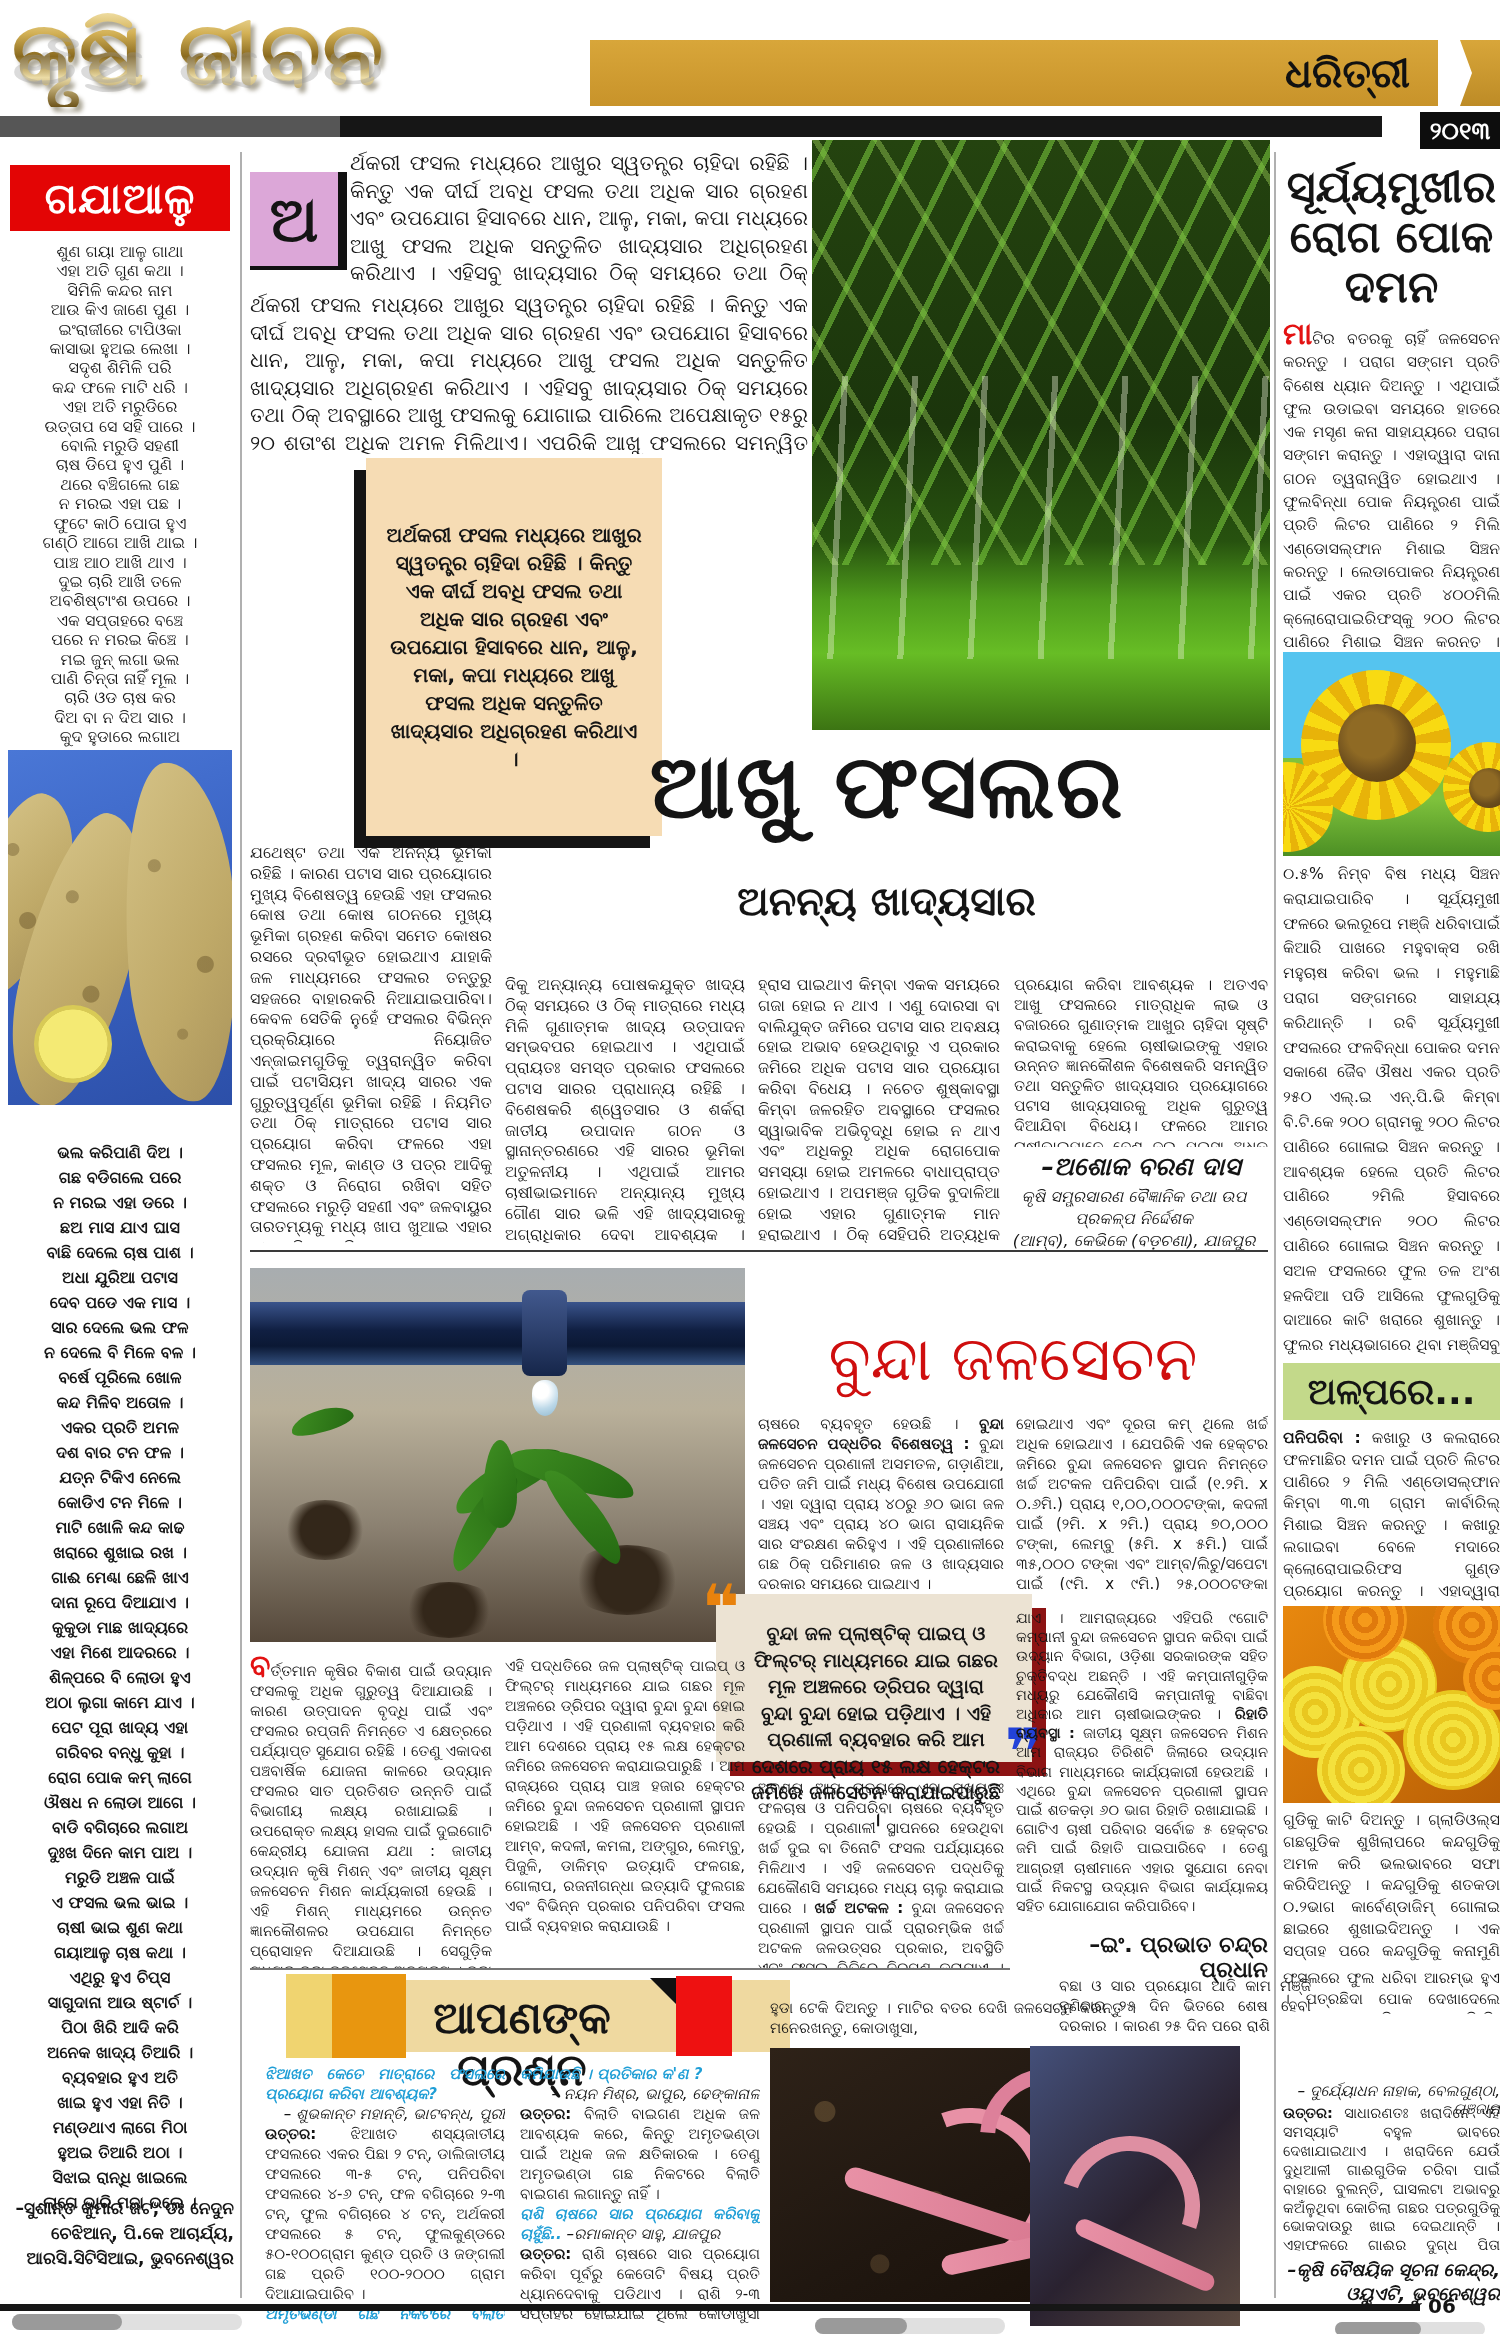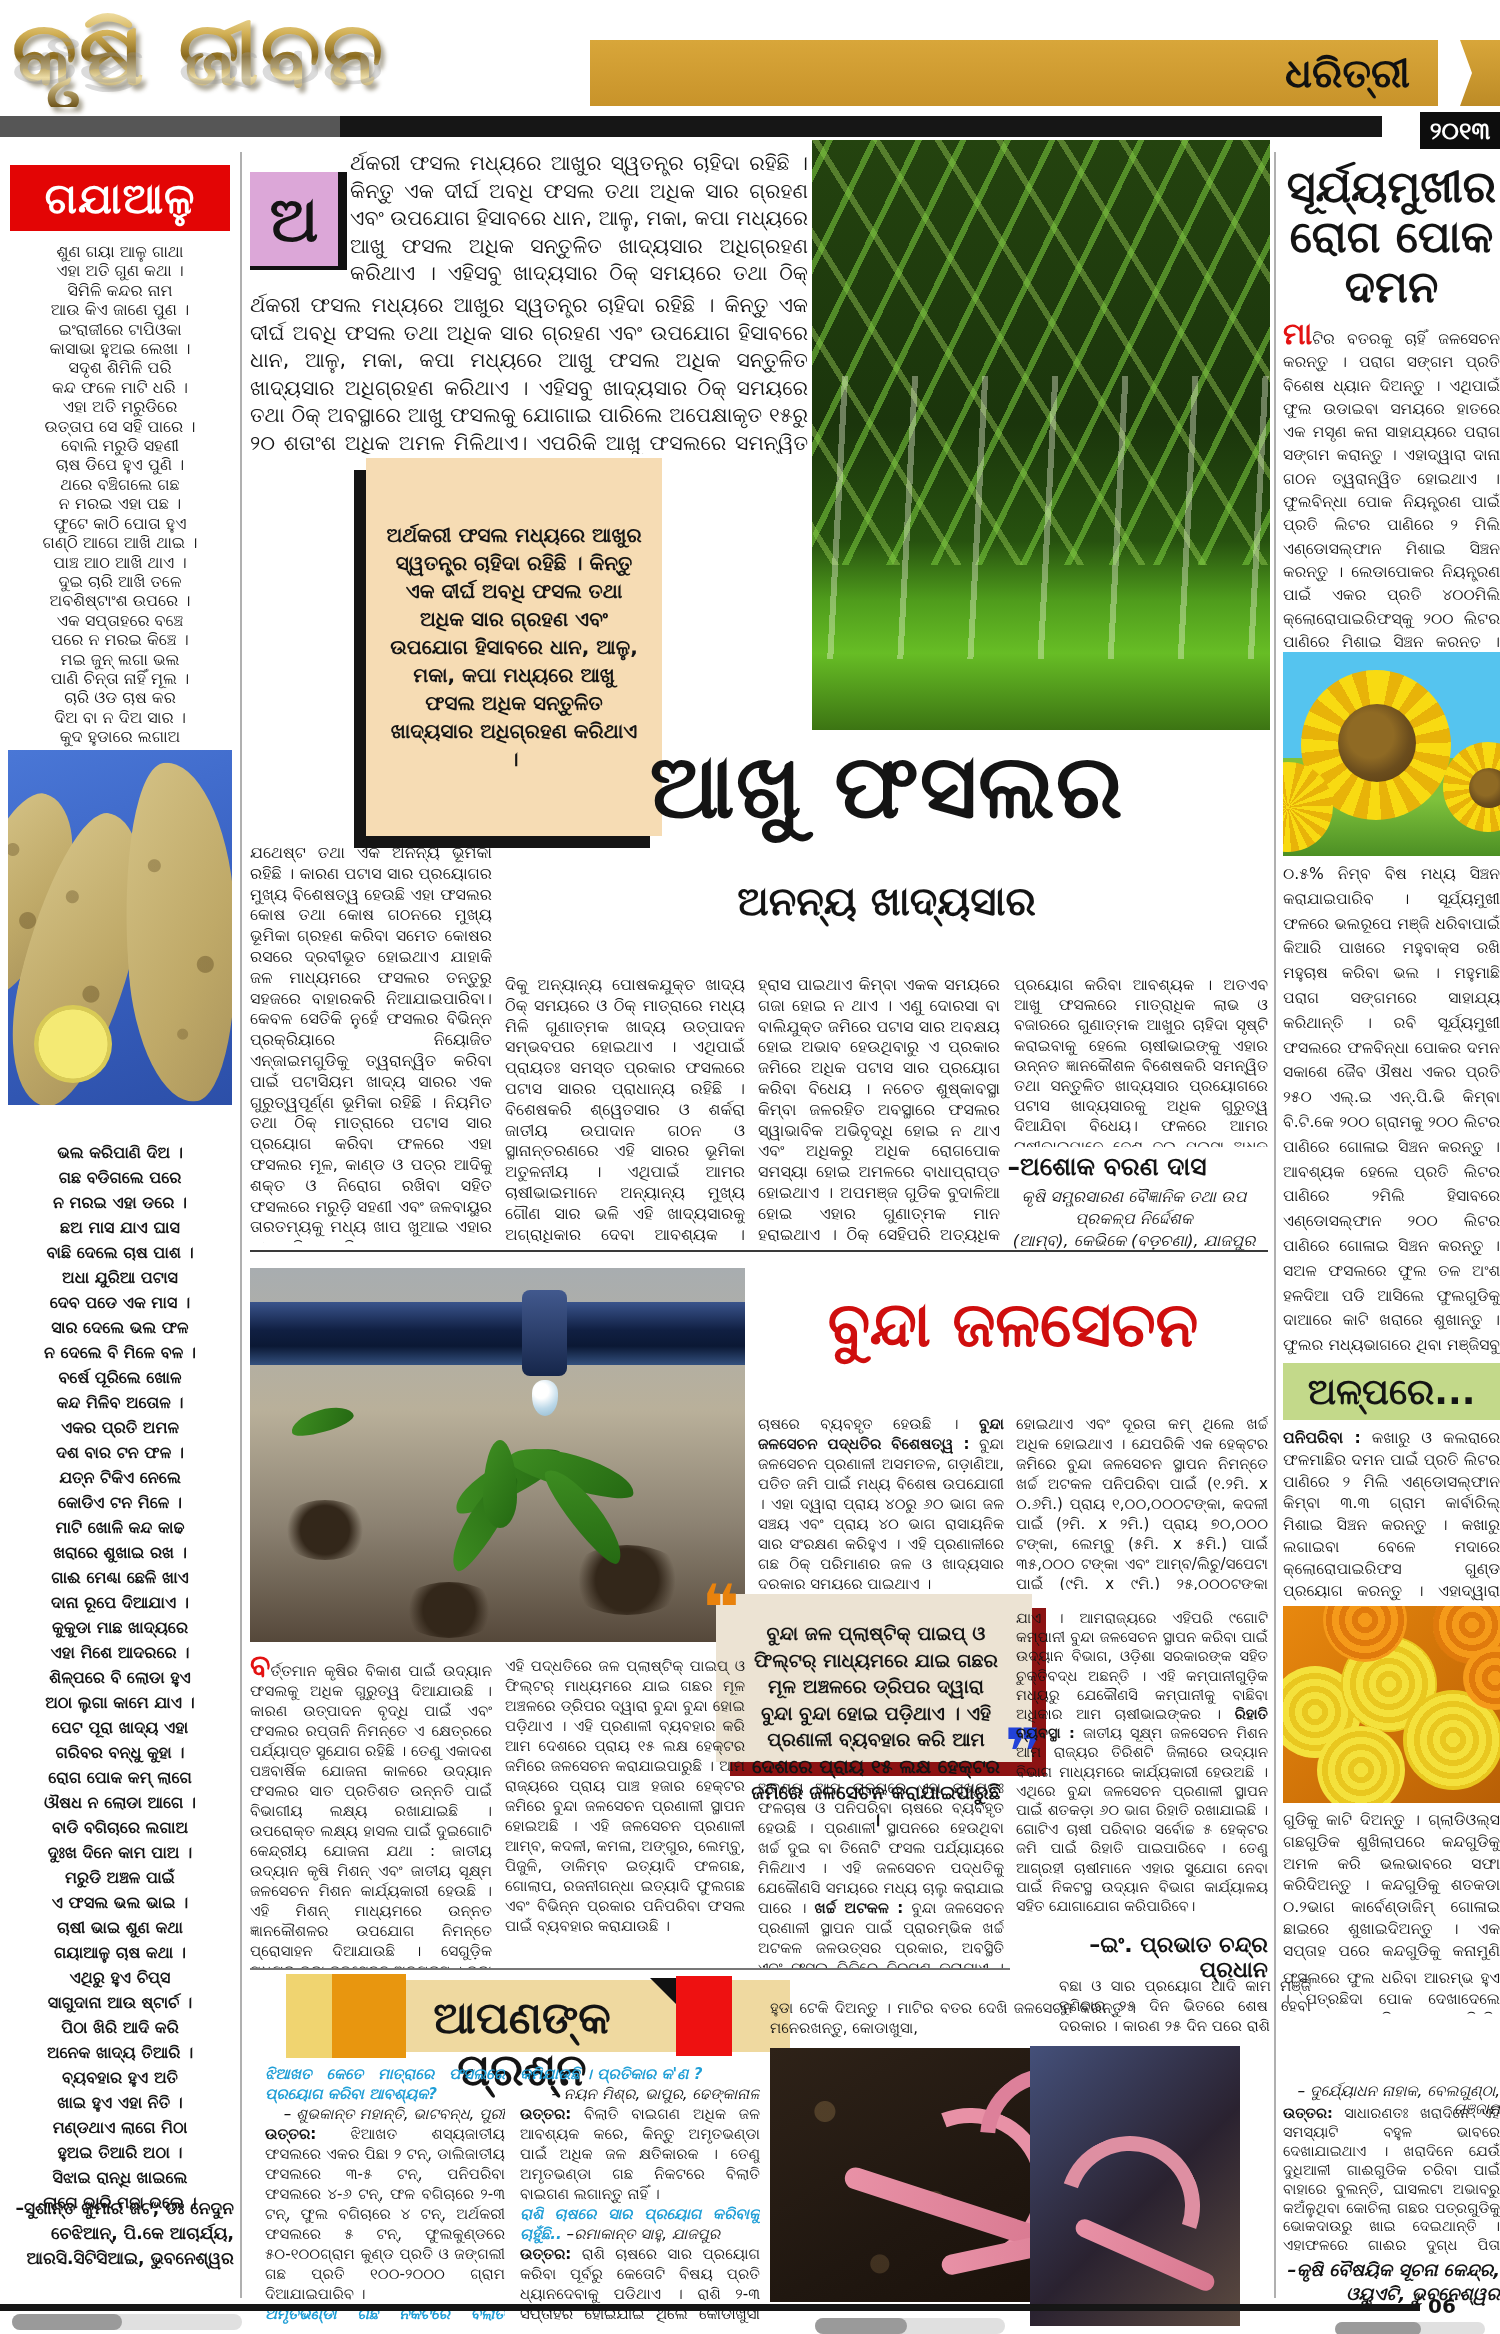--- a/index.html
+++ b/index.html
@@ -37,21 +37,21 @@
     display:flex;align-items:center;justify-content:center;font-size:62px;font-weight:800;}
   .intro{font-size:20.5px;line-height:27.5px;font-weight:500;}
   .pullbox{background:#f6dcb4;box-shadow:-12px 12px 0 #151515;
     font-size:20px;line-height:28px;font-weight:600;text-align:center;
     display:flex;align-items:center;padding:18px 20px;}
   .h1a{font-size:88px;font-weight:900;letter-spacing:1px;text-align:center;}
   .h1b{font-size:40px;font-weight:700;text-align:center;}
   .credit{font-style:italic;font-size:16px;line-height:22px;text-align:center;}
   .bylmain{font-weight:800;font-size:25px;text-align:center;}
   
-  .drip-h{color:#cf0e0e;font-size:62px;font-weight:700;text-align:center;}
+  .drip-h{color:#cf0e0e;font-size:62px;font-weight:400;text-align:center;margin-top:34px;}
   .pullbox2{background:#ece3d3;box-shadow:14px 14px 0 #8c1313;
     font-size:19px;line-height:26.5px;font-weight:600;text-align:center;padding:26px 30px 18px 34px;}
   .q-open{position:absolute;top:-6px;left:-14px;font-size:64px;font-weight:900;line-height:40px;}
   .q-close{position:absolute;bottom:-10px;right:-10px;font-size:64px;font-weight:900;line-height:40px;}
   .qc1{color:#e8820d;} .qc2{color:#2242d8;}
   .dropred{color:#e31212;font-weight:800;font-size:30px;}
   
   .sun-h{font-size:44px;line-height:50px;font-weight:800;text-align:center;}
   .green-box{background:#c3d98a;font-size:36px;font-weight:800;
     display:flex;align-items:center;justify-content:center;}
@@ -234,21 +234,21 @@
 
   <div class="abs pullbox" style="left:366px;top:458px;width:256px;height:342px;text-align:center;">ଅର୍ଥକରୀ ଫସଲ ମଧ୍ୟରେ ଆଖୁର ସ୍ୱତନ୍ତ୍ର ଚାହିଦା ରହିଛି । କିନ୍ତୁ ଏକ ଦୀର୍ଘ ଅବଧି ଫସଲ ତଥା ଅଧିକ ସାର ଗ୍ରହଣ ଏବଂ ଉପଯୋଗ ହିସାବରେ ଧାନ, ଆଳୁ, ମକା, କପା ମଧ୍ୟରେ ଆଖୁ ଫସଲ ଅଧିକ ସନ୍ତୁଳିତ ଖାଦ୍ୟସାର ଅଧିଗ୍ରହଣ କରିଥାଏ ।</div>
 
   <div class="abs h1a" style="left:505px;top:735px;width:763px;">ଆଖୁ ଫସଲର</div>
   <div class="abs h1b" style="left:505px;top:878px;width:763px;">ଅନନ୍ୟ ଖାଦ୍ୟସାର</div>
 
   <div class="abs ocol just" style="left:250px;top:843px;width:242px;height:400px;">ଯଥେଷ୍ଟ ତଥା ଏକ ଅନନ୍ୟ ଭୂମିକା ରହିଛି । କାରଣ ପଟାସ ସାର ପ୍ରୟୋଗର ମୁଖ୍ୟ ବିଶେଷତ୍ୱ ହେଉଛି ଏହା ଫସଲର କୋଷ ତଥା କୋଷ ଗଠନରେ ମୁଖ୍ୟ ଭୂମିକା ଗ୍ରହଣ କରିବା ସମେତ କୋଷର ରସରେ ଦ୍ରବୀଭୂତ ହୋଇଥାଏ ଯାହାକି ଜଳ ମାଧ୍ୟମରେ ଫସଲର ତନ୍ତୁରୁ ସହଜରେ ବାହାରକରି ନିଆଯାଇପାରିବା। କେବଳ ସେତିକି ନୁହେଁ ଫସଲର ବିଭିନ୍ନ ପ୍ରକ୍ରିୟାରେ ନିୟୋଜିତ ଏନ୍‌ଜାଇମଗୁଡିକୁ ତ୍ୱରାନ୍ୱିତ କରିବା ପାଇଁ ପଟାସିୟମ ଖାଦ୍ୟ ସାରର ଏକ ଗୁରୁତ୍ୱପୂର୍ଣ୍ଣ ଭୂମିକା ରହିଛି । ନିୟମିତ ତଥା ଠିକ୍ ମାତ୍ରାରେ ପଟାସ ସାର ପ୍ରୟୋଗ କରିବା ଫଳରେ ଏହା ଫସଲର ମୂଳ, କାଣ୍ଡ ଓ ପତ୍ର ଆଦିକୁ ଶକ୍ତ ଓ ନିରୋଗ ରଖିବା ସହିତ ଫସଲରେ ମରୁଡ଼ି ସହଣୀ ଏବଂ ଜଳବାୟୁର ତାରତମ୍ୟକୁ ମଧ୍ୟ ଖାପ ଖୁଆଇ ଏହାର ସ୍ୱାଭାବିକ ଅଭିବୃଦ୍ଧି କରାଇଥାଏ । ଏପରିକି ଯବକ୍ଷାରଜାନଯୁକ୍ତ ସାରର କ୍ଷତିକାରକ ପ୍ରଭାବକୁ ହ୍ରାସ କରିବା ଓ ସନ୍ତୁଳିତ ସାରରେ ଠିକ୍ ପଟାସ ସାର ପ୍ରୟୋଗ କରିବା ଦ୍ୱାରା ଉଭ</div>
   <div class="abs ocol just" style="left:505px;top:975px;width:240px;height:268px;">ଦିକୁ ଅନ୍ୟାନ୍ୟ ପୋଷକଯୁକ୍ତ ଖାଦ୍ୟ ଠିକ୍ ସମୟରେ ଓ ଠିକ୍ ମାତ୍ରାରେ ମଧ୍ୟ ମିଳି ଗୁଣାତ୍ମକ ଖାଦ୍ୟ ଉତ୍ପାଦନ ସମ୍ଭବପର ହୋଇଥାଏ । ଏଥିପାଇଁ ପ୍ରାୟତଃ ସମସ୍ତ ପ୍ରକାର ଫସଲରେ ପଟାସ ସାରର ପ୍ରାଧାନ୍ୟ ରହିଛି । ବିଶେଷକରି ଶ୍ୱେତସାର ଓ ଶର୍କରା ଜାତୀୟ ଉପାଦାନ ଗଠନ ଓ ସ୍ଥାନାନ୍ତରଣରେ ଏହି ସାରର ଭୂମିକା ଅତୁଳନୀୟ । ଏଥିପାଇଁ ଆମର ଚାଷୀଭାଇମାନେ ଅନ୍ୟାନ୍ୟ ମୁଖ୍ୟ ଗୌଣ ସାର ଭଳି ଏହି ଖାଦ୍ୟସାରକୁ ଅଗ୍ରାଧିକାର ଦେବା ଆବଶ୍ୟକ । ଅତଏବ ଆମ ରାଜ୍ୟରେ ମୃତ୍ତିକାରେ ଯଦିଓ ପଟାସ ସାରର ଅଭାବ ନ ଥାଏ ତଥାପି କେତେକ କ୍ଷେତ୍ରରେ ଏହାର ଅନୁଭୂତ ପରିଲକ୍ଷିତ ହେଲାଣି। ସେଥିପାଇଁ ପଟାସ ଅଭାବଜନିତ ଆଖୁ ଜମିରେ ମୃତ୍ତିକା ପରୀକ୍ଷା ନ କରି ଅନୁମୋଦିତ ପରିମାଣର ସାର ପ୍ରୟୋଗ ନ କଲେ ପ୍ରାରମ୍ଭିକ ପରିଛିତିରେ ଆଖୁର ଗଜାଶକ୍ତି</div>
   <div class="abs ocol just" style="left:758px;top:975px;width:242px;height:268px;">ହ୍ରାସ ପାଇଥାଏ କିମ୍ବା ଏକକ ସମୟରେ ଗଜା ହୋଇ ନ ଥାଏ । ଏଣୁ ଦୋରସା ବା ବାଲିଯୁକ୍ତ ଜମିରେ ପଟାସ ସାର ଅବକ୍ଷୟ ହୋଇ ଅଭାବ ହେଉଥିବାରୁ ଏ ପ୍ରକାର ଜମିରେ ଅଧିକ ପଟାସ ସାର ପ୍ରୟୋଗ କରିବା ବିଧେୟ । ନଚେତ ଶୁଷ୍କାବସ୍ଥା କିମ୍ବା ଜଳରହିତ ଅବସ୍ଥାରେ ଫସଲର ସ୍ୱାଭାବିକ ଅଭିବୃଦ୍ଧି ହୋଇ ନ ଥାଏ ଏବଂ ଅଧିକରୁ ଅଧିକ ରୋଗପୋକ ସମସ୍ୟା ହୋଇ ଅମଳରେ ବାଧାପ୍ରାପ୍ତ ହୋଇଥାଏ । ଅପମଞ୍ଜ ଗୁଡିକ ବୁଦାଳିଆ ହୋଇ ଏହାର ଗୁଣାତ୍ମକ ମାନ ହରାଇଥାଏ । ଠିକ୍ ସେହିପରି ଅତ୍ୟଧିକ ପଟାସ ପ୍ରୟୋଗ ଫଳରେ ଯବକ୍ଷାରଜାନ ସାରର ମାତ୍ରା ହ୍ରାସ ପାଇଥାଏ ଏବଂ ଫସଲ ମଧ୍ୟରେ ଶର୍କରା ଅଂଶ ସଠିକ ସମୟରେ ସରବରାହ ହୋଇ ନ ପାରି ଅନିୟମିତ ଅଭିବୃଦ୍ଧି, ଗୁଣାତ୍ମକ ମାନ ହ୍ରାସ ଓ ବିଳମ୍ବିତ ଅମଳ ଆଖୁ କିଆରିରେ ଉପଯୁକ୍ତ</div>
   <div class="abs ocol just" style="left:1014px;top:975px;width:254px;height:172px;font-size:15.5px;line-height:20.2px;">ପ୍ରୟୋଗ କରିବା ଆବଶ୍ୟକ । ଅତଏବ ଆଖୁ ଫସଲରେ ମାତ୍ରାଧିକ ଲାଭ ଓ ବଜାରରେ ଗୁଣାତ୍ମକ ଆଖୁର ଚାହିଦା ସୃଷ୍ଟି କରାଇବାକୁ ହେଲେ ଚାଷୀଭାଇଙ୍କୁ ଏହାର ଉନ୍ନତ ଜ୍ଞାନକୌଶଳ ବିଶେଷକରି ସମନ୍ୱିତ ତଥା ସନ୍ତୁଳିତ ଖାଦ୍ୟସାର ପ୍ରୟୋଗରେ ପଟାସ ଖାଦ୍ୟସାରକୁ ଅଧିକ ଗୁରୁତ୍ୱ ଦିଆଯିବା ବିଧେୟ। ଫଳରେ ଆମର ଚାଷୀଭାଇମାନେ ବେଶ୍ ଦୁଇ ପଇସା ଅଧିକ ରୋଜଗାର କରି ଆଖୁଚାଷ ମାଧ୍ୟମରେ ଆର୍ଥିକ ସ୍ୱାବଲମ୍ବୀ ହୋଇପାରିବେ ।</div>
-  <div class="abs bylmain" style="left:980px;top:1152px;width:254px;">–ଅଶୋକ ବରଣ ଦାସ</div>
+  <div class="abs bylmain" style="left:1014px;top:1152px;width:254px;font-style:italic;">–ଅଶୋକ ବରଣ ଦାସ</div>
   <div class="abs credit" style="left:1000px;top:1186px;width:268px;">
     <div>କୃଷି ସମ୍ପ୍ରସାରଣ ବୈଜ୍ଞାନିକ ତଥା ଉପ ପ୍ରକଳ୍ପ ନିର୍ଦ୍ଦେଶକ</div>
     <div>(ଆମ୍ବ), କେଭିକେ (ବଡ଼ଚଣା), ଯାଜପୁର</div>
   </div>
 
   <div class="abs hrule" style="left:250px;top:1250px;width:1018px;height:2px;"></div>
 
   <div class="abs ph ph-drip" style="left:250px;top:1268px;width:495px;height:374px;">
     <div class="pipe"></div>
     <div class="pipe-joint"></div>

